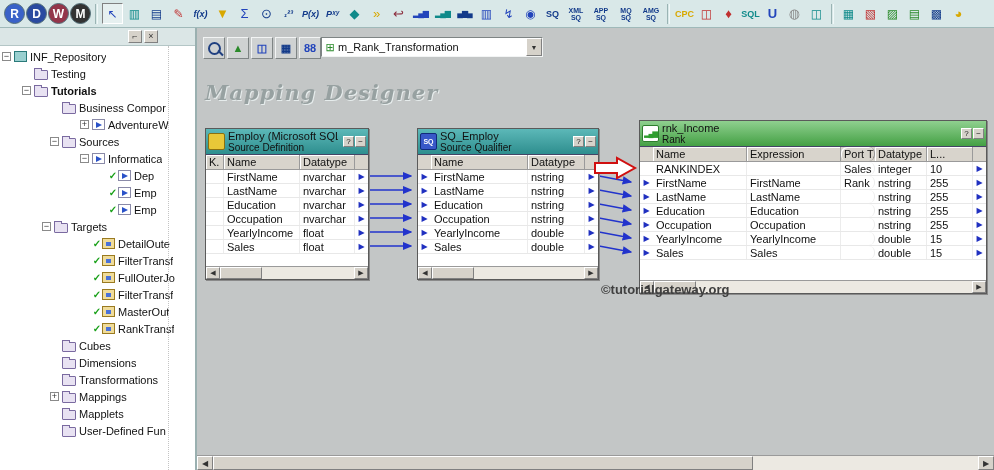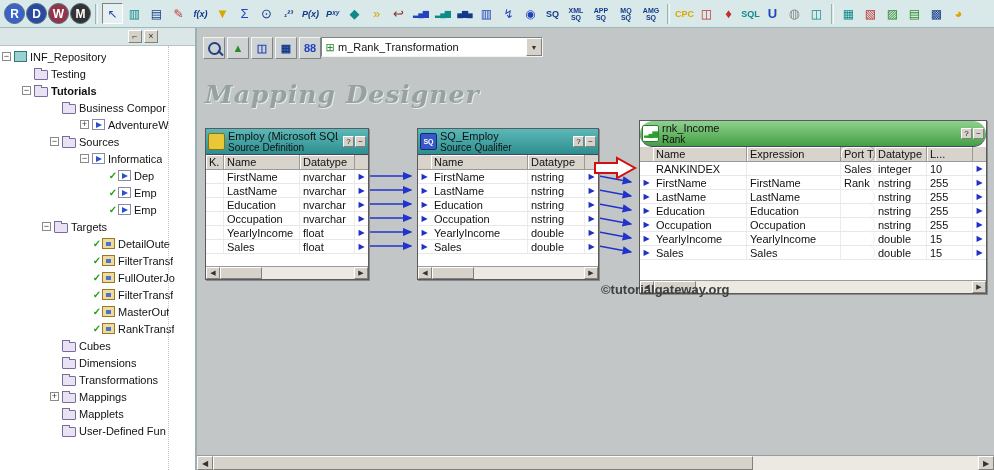--- a/index.html
+++ b/index.html
@@ -56,31 +56,31 @@
        display:flex;align-items:center;justify-content:center;font-size:11px;font-weight:bold;position:relative;}
   .mag::before{content:"";position:absolute;left:4px;top:4px;width:9px;height:9px;border:2px solid #204080;border-radius:50%;}
   .mag::after{content:"";position:absolute;left:13px;top:14px;width:7px;height:2px;background:#204080;transform:rotate(45deg);}
   #combo{position:absolute;left:124px;top:9px;width:222px;height:20px;background:#fff;
          border:1px solid;border-color:#7e8484 #f2f4f4 #f2f4f4 #7e8484;display:flex;align-items:center;}
   #combo .cicon{width:16px;text-align:center;color:#2a8a2a;font-size:11px;flex:none;}
   #combo .ctext{flex:1;overflow:hidden;white-space:nowrap;}
   #combo .cbtn{width:16px;height:18px;background:#d6d2ca;border:1px solid;border-color:#fff #808080 #808080 #fff;
                font-size:7px;display:flex;align-items:center;justify-content:center;color:#333;flex:none;}
   #watermark{position:absolute;left:8px;top:52px;font-family:"DejaVu Serif",serif;font-style:italic;font-weight:bold;
-             font-size:25px;color:#97a1a1;text-shadow:1px 1px 0 #e6ecec;letter-spacing:1px;z-index:0;}
+             font-size:21px;color:#97a1a1;text-shadow:1px 1px 0 #e6ecec;letter-spacing:1px;z-index:0;}
   #credit{position:absolute;left:404px;top:254px;color:#404040;font-weight:bold;font-size:13px;z-index:3;}
   #links{position:absolute;left:0;top:0;z-index:1;pointer-events:none;}
   #redarrow{position:absolute;left:396px;top:128px;z-index:3;}
 
   
   .tbox{position:absolute;display:flex;flex-direction:column;border:1px solid #5a5a5a;background:#fff;
         box-shadow:1px 1px 0 #8a8a8a;z-index:2;}
   .thead{height:26px;display:flex;align-items:center;padding:1px 2px;gap:3px;border-bottom:1px solid #446;}
   .thead.teal{background:linear-gradient(#5cb8b8,#2e8e8e);}
-  .thead.green{background:linear-gradient(#8fd08f,#44a044);border-radius:13px;}
+  .thead.green{background:linear-gradient(#8fd08f,#44a044);}
   .bicon{width:17px;height:17px;flex:none;display:flex;align-items:center;justify-content:center;
          font-size:7px;font-weight:bold;border-radius:2px;}
   .bicon.src{background:#e8c838;border:1px solid #8a7010;}
   .bicon.sq{background:#3858c8;border:1px solid #122a7a;color:#fff;}
   .bicon.rank{background:#fff;border:1px solid #2e7e2e;color:#2e9e2e;letter-spacing:-1px;}
   .ttl{flex:1;min-width:0;line-height:12px;}
   .t1{font-size:11px;white-space:nowrap;overflow:hidden;}
   .t2{font-size:10px;white-space:nowrap;overflow:hidden;}
   .wbtns{display:flex;gap:1px;margin-left:2px;flex:none;}
   .wb{width:11px;height:11px;background:#d6d2ca;border:1px solid;border-color:#fff #808080 #808080 #fff;

